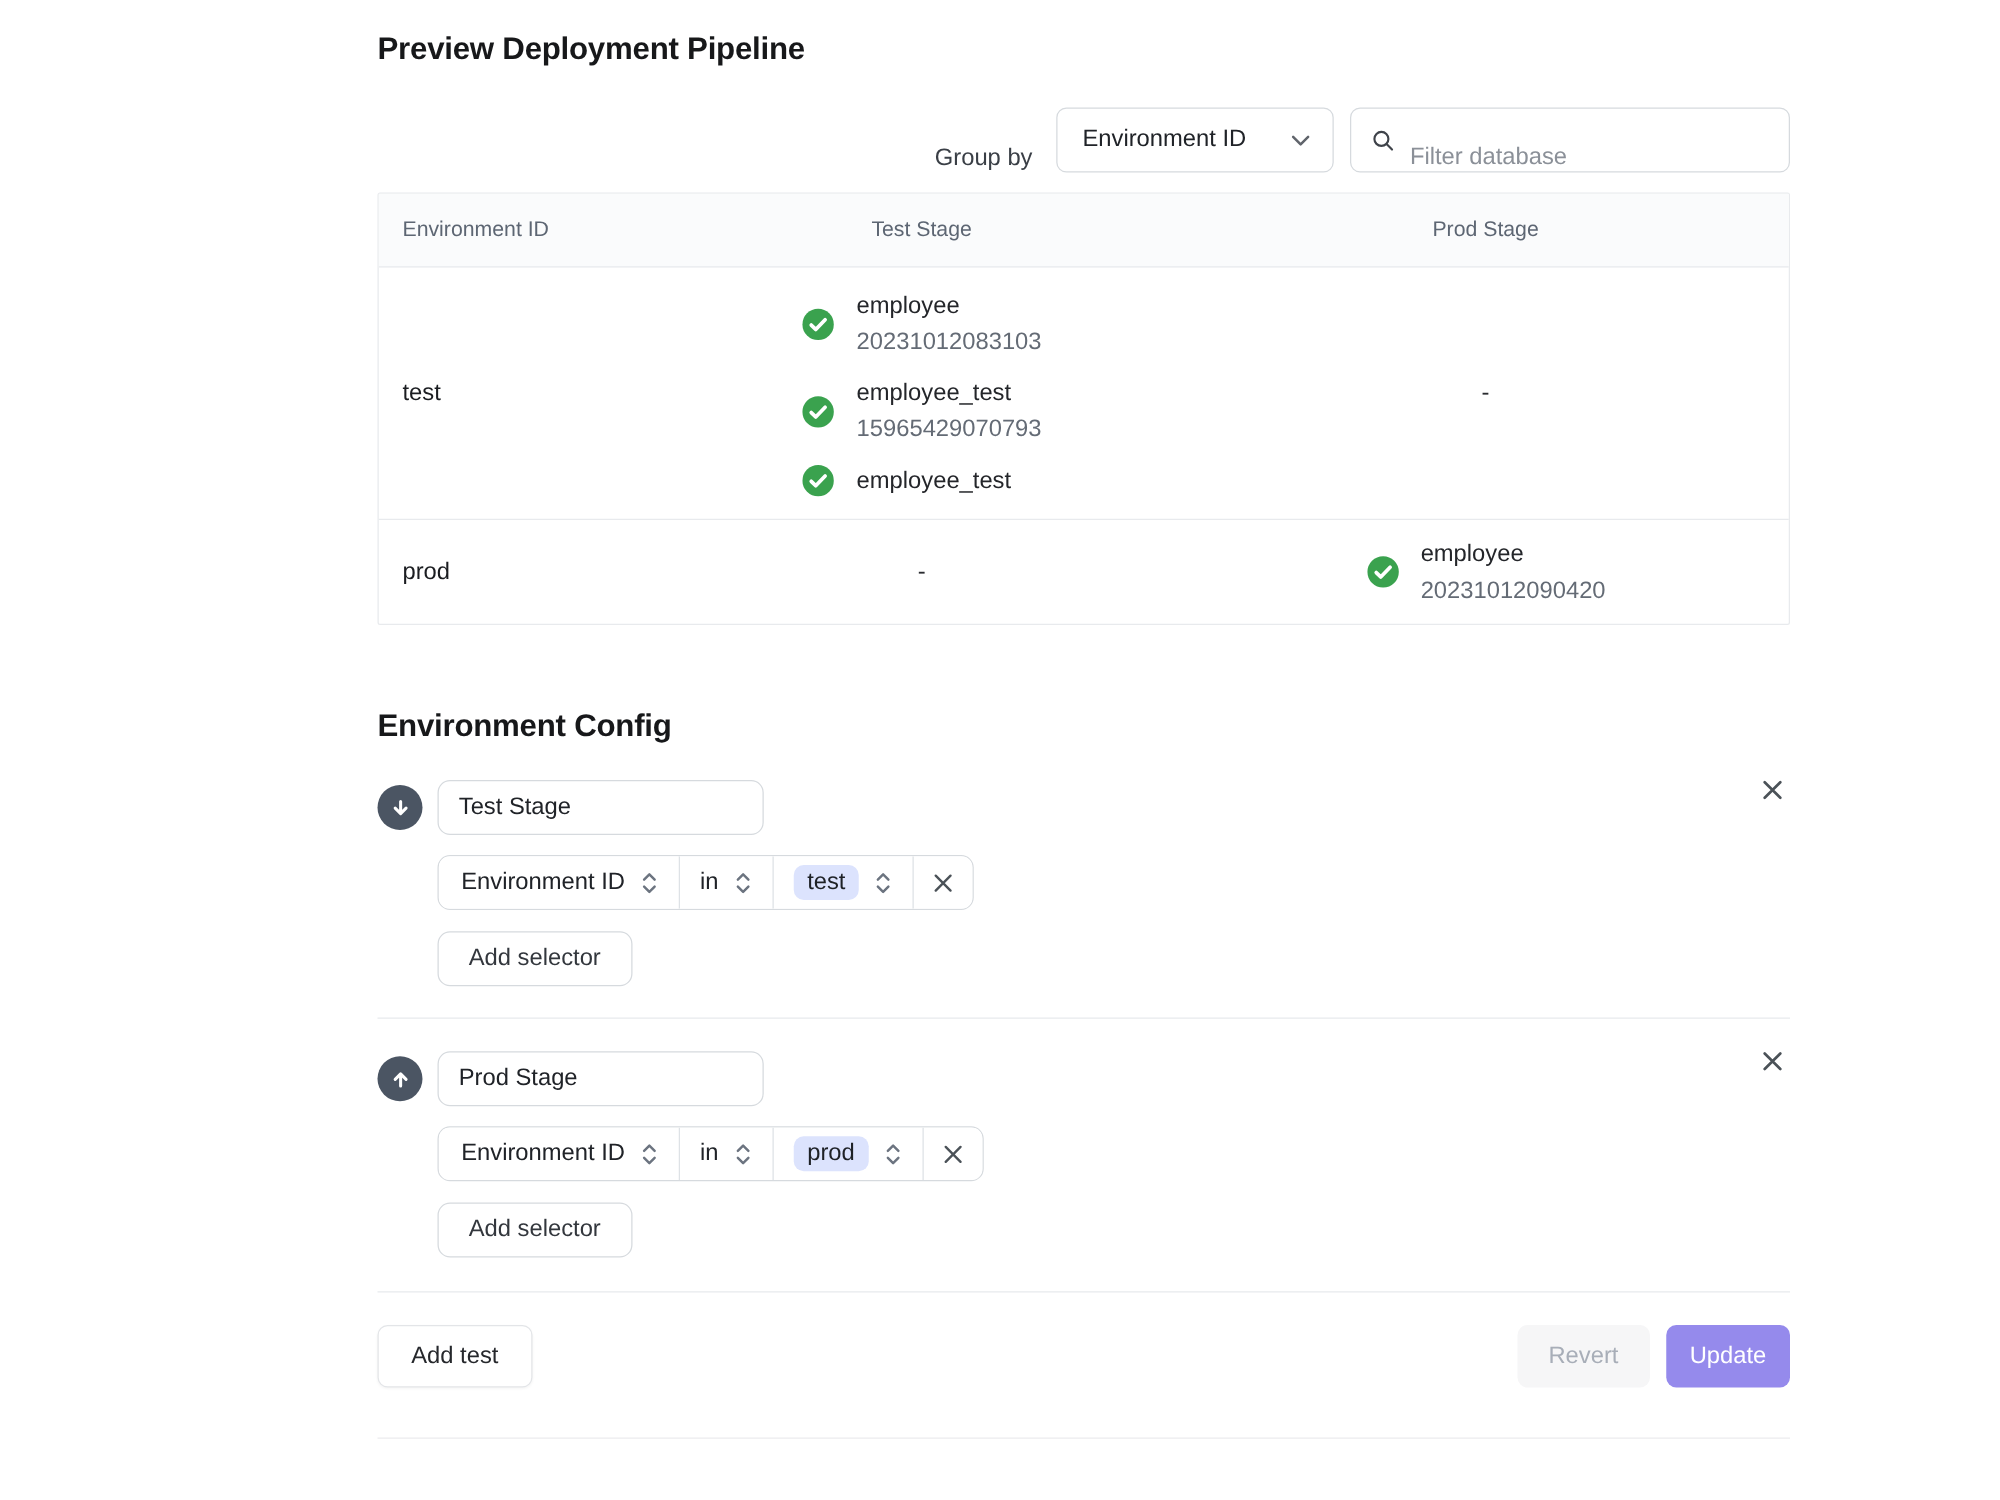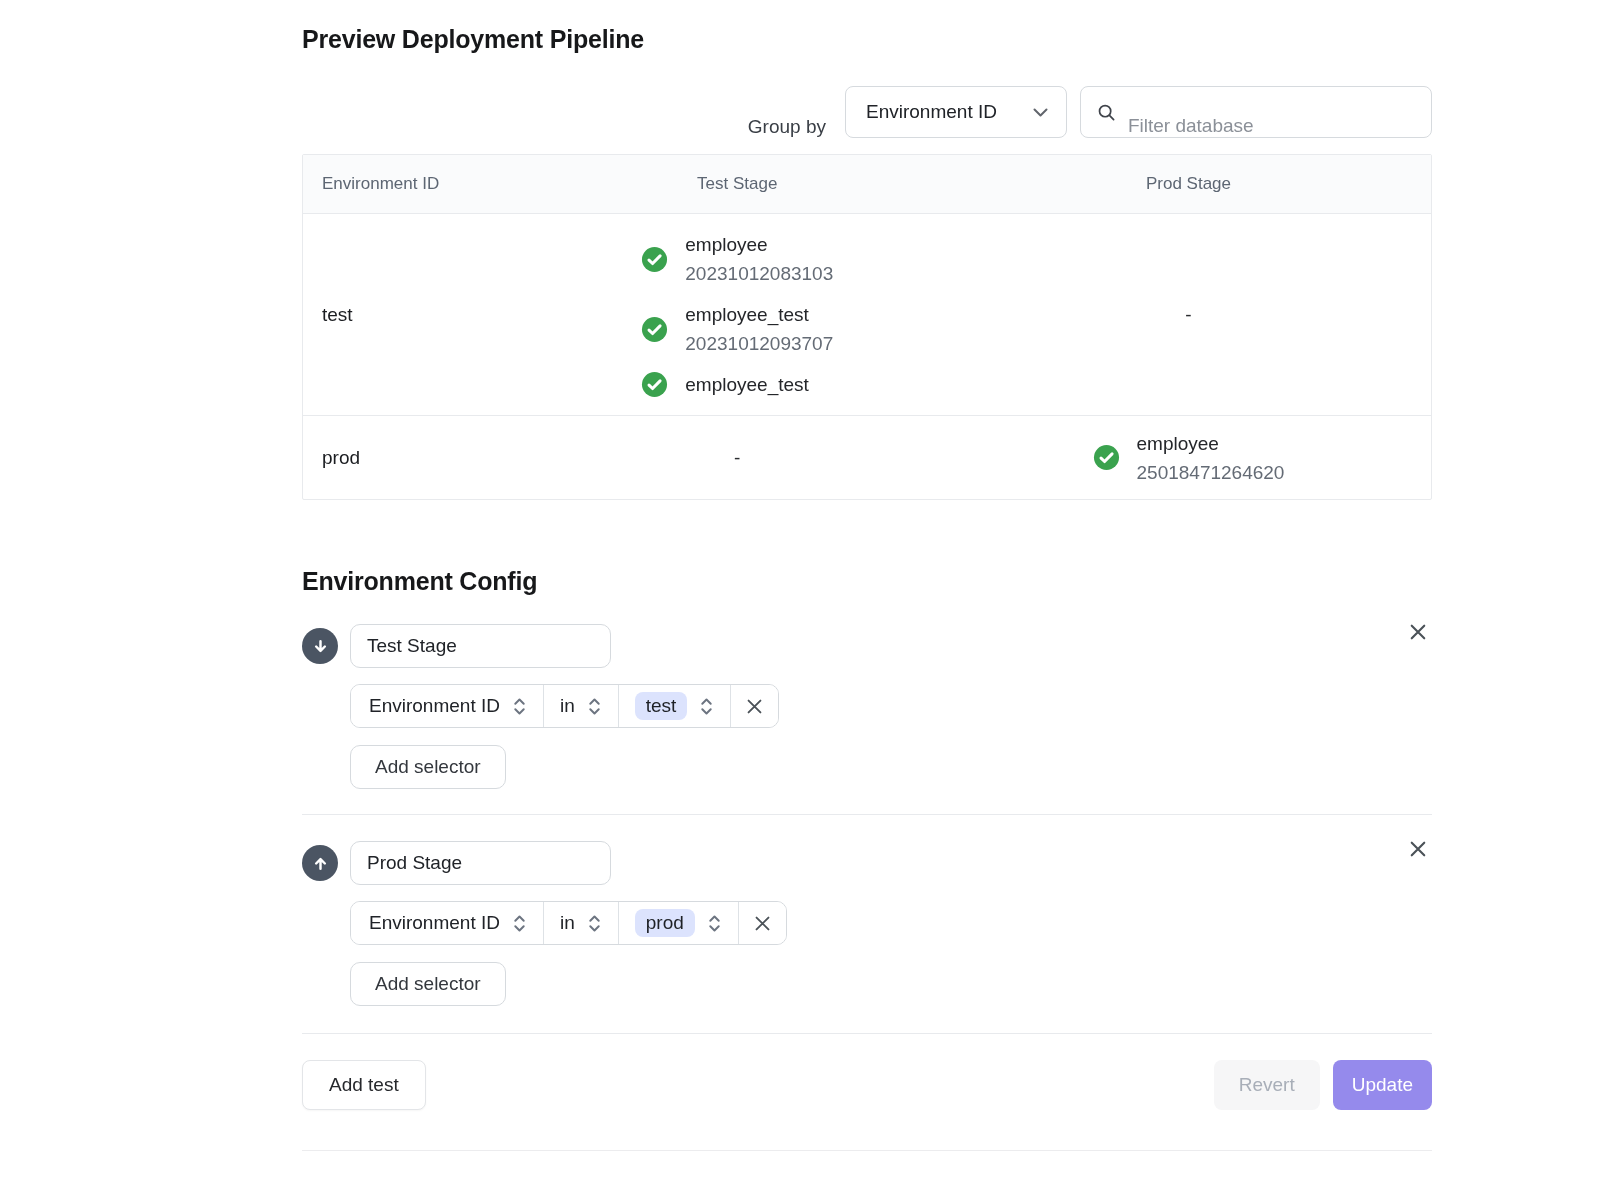--- a/index.html
+++ b/index.html
@@ -140,21 +140,21 @@
               <div class="deploy-version">20231012083103</div>
             </div>
           </div>
           <div class="deploy-item">
             <svg class="check-icon" viewBox="0 0 28 28">
               <circle cx="14" cy="14" r="13" fill="currentColor"></circle>
               <path d="M8.3 14.6 L12 18.2 L19.8 10.2" fill="none" stroke="#ffffff" stroke-width="3.1" stroke-linecap="round" stroke-linejoin="round"></path>
             </svg>
             <div class="deploy-text">
               <div class="deploy-name">employee_test</div>
-              <div class="deploy-version">20231012093707</div>
+              <div class="deploy-version">15965429070793</div>
             </div>
           </div>
           <div class="deploy-item">
             <svg class="check-icon" viewBox="0 0 28 28">
               <circle cx="14" cy="14" r="13" fill="currentColor"></circle>
               <path d="M8.3 14.6 L12 18.2 L19.8 10.2" fill="none" stroke="#ffffff" stroke-width="3.1" stroke-linecap="round" stroke-linejoin="round"></path>
             </svg>
             <div class="deploy-text">
               <div class="deploy-name">employee_test</div>
               <div class="deploy-version"></div>
@@ -169,21 +169,21 @@
       <div class="t-cell left env-name">prod</div>
       <div class="t-cell center dash">-</div>
       <div class="t-cell center">
         <div class="deploy-item">
           <svg class="check-icon" viewBox="0 0 28 28">
             <circle cx="14" cy="14" r="13" fill="currentColor"></circle>
             <path d="M8.3 14.6 L12 18.2 L19.8 10.2" fill="none" stroke="#ffffff" stroke-width="3.1" stroke-linecap="round" stroke-linejoin="round"></path>
           </svg>
           <div class="deploy-text">
             <div class="deploy-name">employee</div>
-            <div class="deploy-version">25018471264620</div>
+            <div class="deploy-version">20231012090420</div>
           </div>
         </div>
       </div>
     </div>
   </div>
 
   <h2 class="section-title">Environment Config</h2>
 
   <div class="stage">
     <div class="stage-head">

